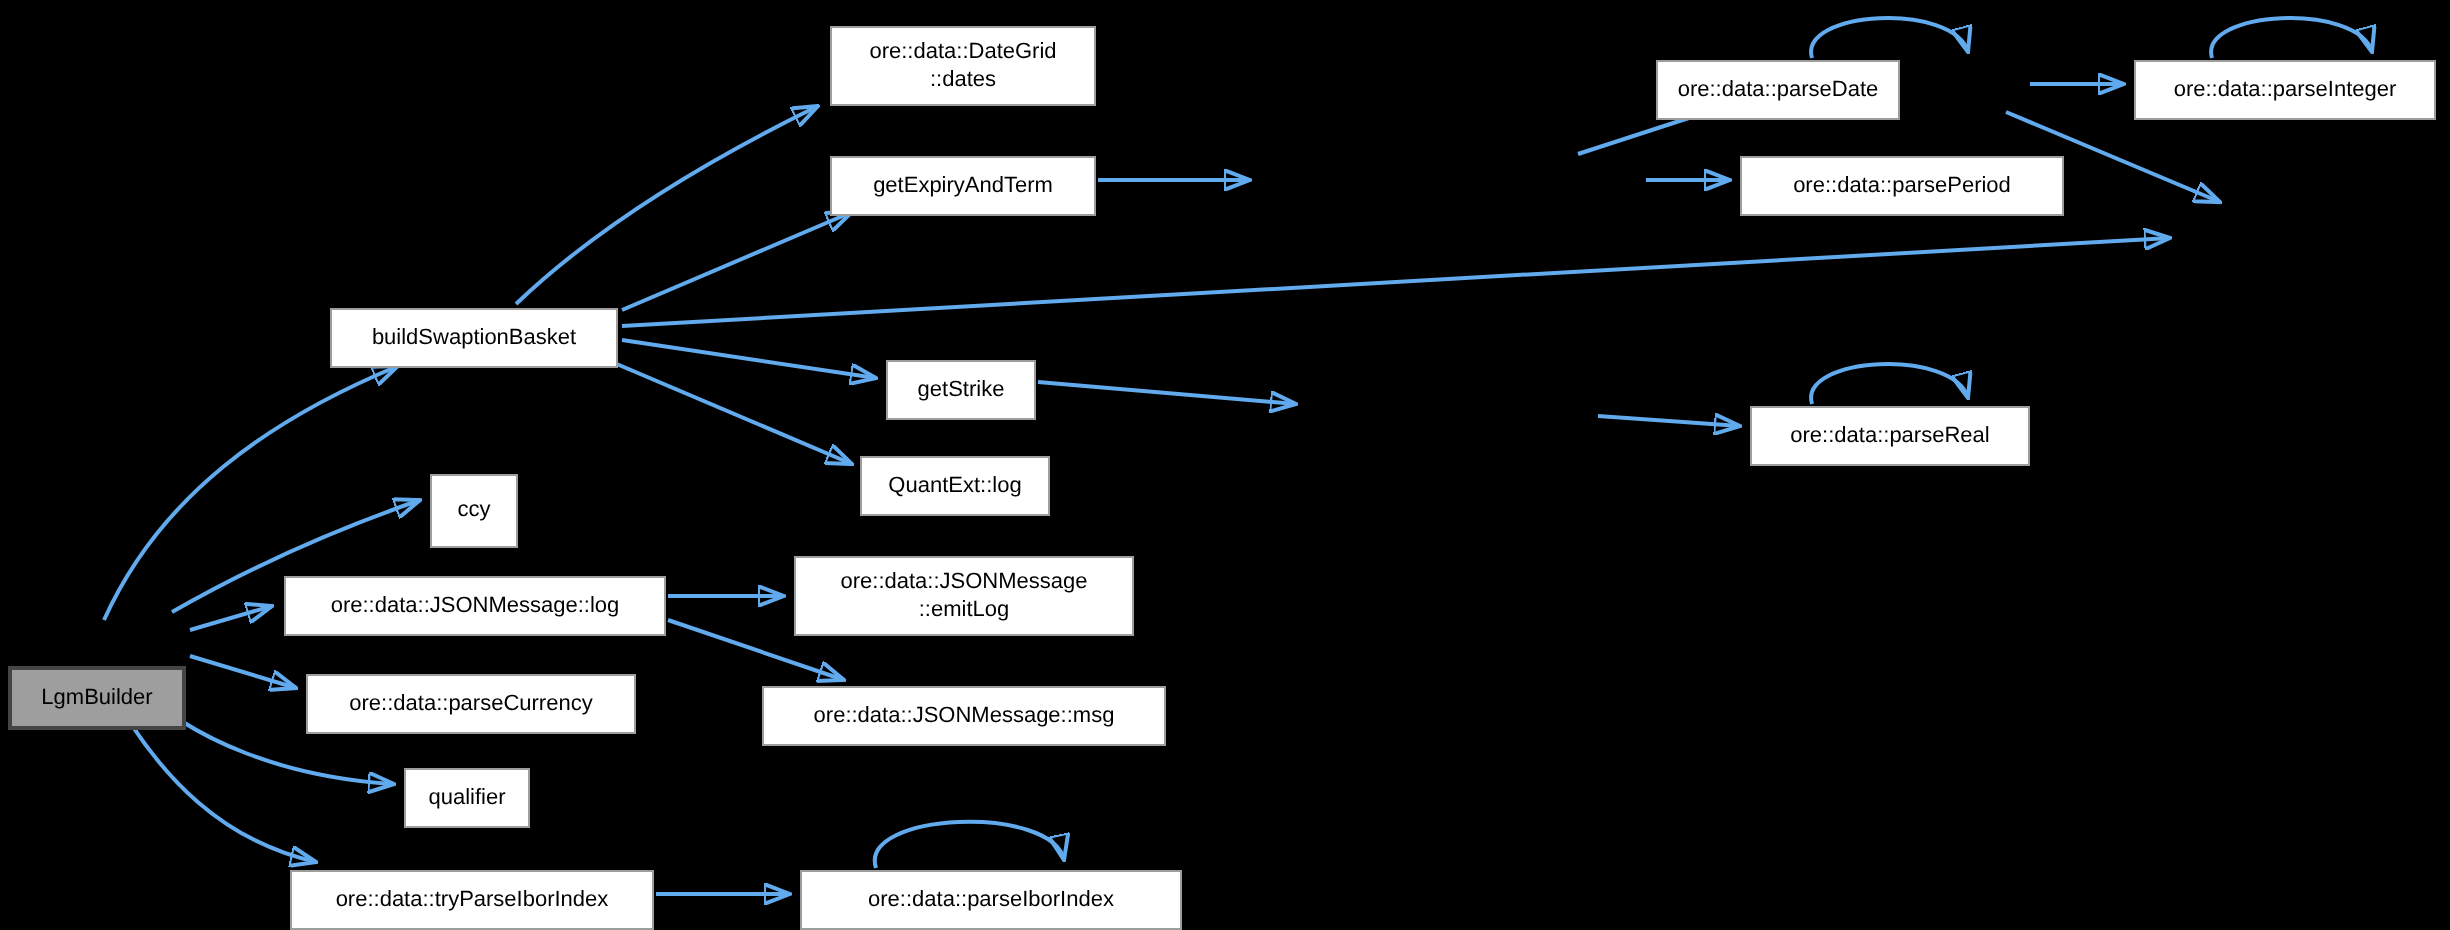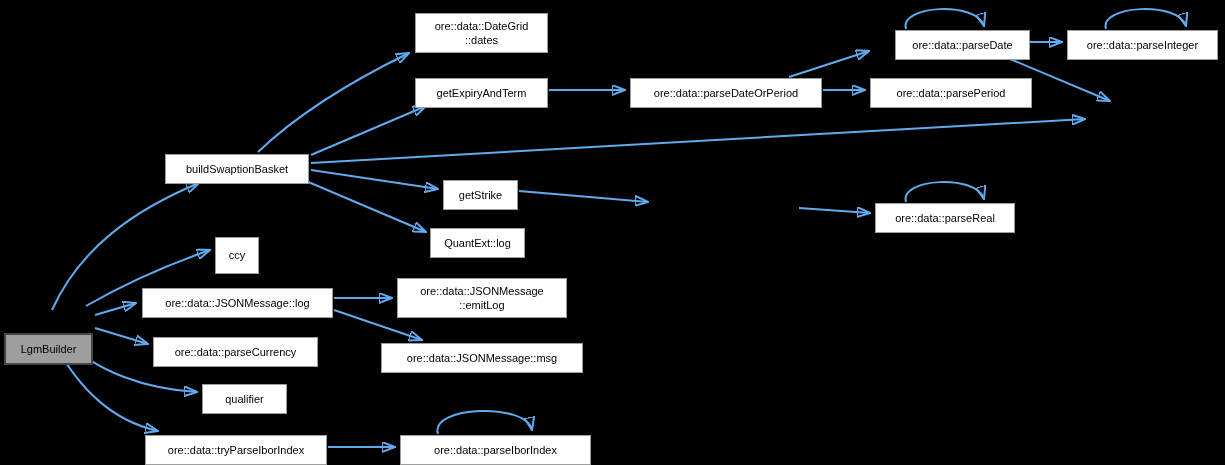--- a/index.html
+++ b/index.html
@@ -76,44 +76,43 @@
   <div class="node focus" style="left:4px;top:312px;width:89px;height:25px">LgmBuilder</div>
 
   <div class="node" style="left:165px;top:154px;width:144px;height:26px">buildSwaptionBasket</div>
 
   <div class="node" style="left:215px;top:237px;width:44px;height:37px">ccy</div>
 
   <div class="node" style="left:142px;top:288px;width:191px;height:25px">ore::data::JSONMessage::log</div>
 
   <div class="node" style="left:153px;top:337px;width:165px;height:24px">ore::data::parseCurrency</div>
 
-  <div class="node" style="left:202px;top:384px;width:85px;height:25px">qualifier</div>
+  <div class="node" style="left:202px;top:384px;width:63px;height:25px">qualifier</div>
 
   <div class="node" style="left:145px;top:435px;width:182px;height:25px">ore::data::tryParseIborIndex</div>
 
   <div class="node" style="left:415px;top:13px;width:133px;height:40px">ore::data::DateGrid
 ::dates</div>
 
   <div class="node" style="left:415px;top:78px;width:133px;height:25px">getExpiryAndTerm</div>
 
   <div class="node" style="left:443px;top:180px;width:75px;height:25px">getStrike</div>
 
   <div class="node" style="left:430px;top:228px;width:95px;height:25px">QuantExt::log</div>
 
   <div class="node" style="left:397px;top:278px;width:170px;height:40px">ore::data::JSONMessage
 ::emitLog</div>
 
   <div class="node" style="left:381px;top:343px;width:202px;height:25px">ore::data::JSONMessage::msg</div>
 
   <div class="node" style="left:400px;top:435px;width:191px;height:25px">ore::data::parseIborIndex</div>
 
-  <div class="node" style="left:630px;top:78px;width:192px;height:25px">ore::data::parseDateOrPeriod</div>
 
 
-  <div class="node" style="left:895px;top:30px;width:135px;height:25px">ore::data::parseDate</div>
+  <div class="node" style="left:828px;top:30px;width:122px;height:25px">ore::data::parseDate</div>
 
   <div class="node" style="left:870px;top:78px;width:162px;height:24px">ore::data::parsePeriod</div>
 
 
   <div class="node" style="left:1067px;top:30px;width:151px;height:25px">ore::data::parseInteger</div>
 
   <div class="node" style="left:875px;top:203px;width:140px;height:25px">ore::data::parseReal</div>
 
 </div>
 

